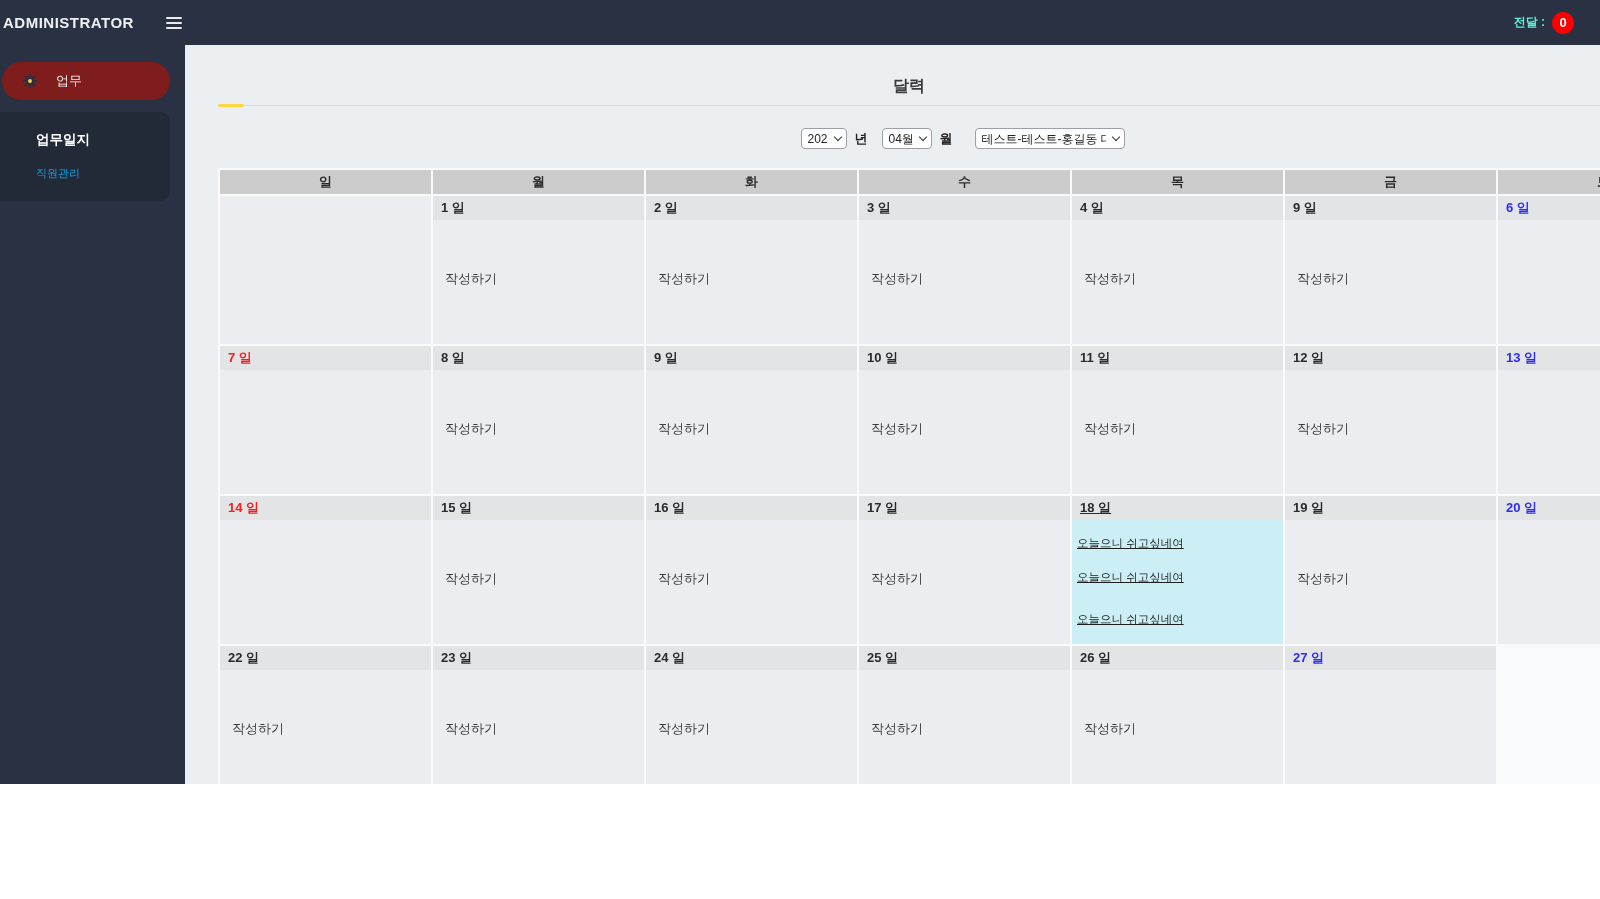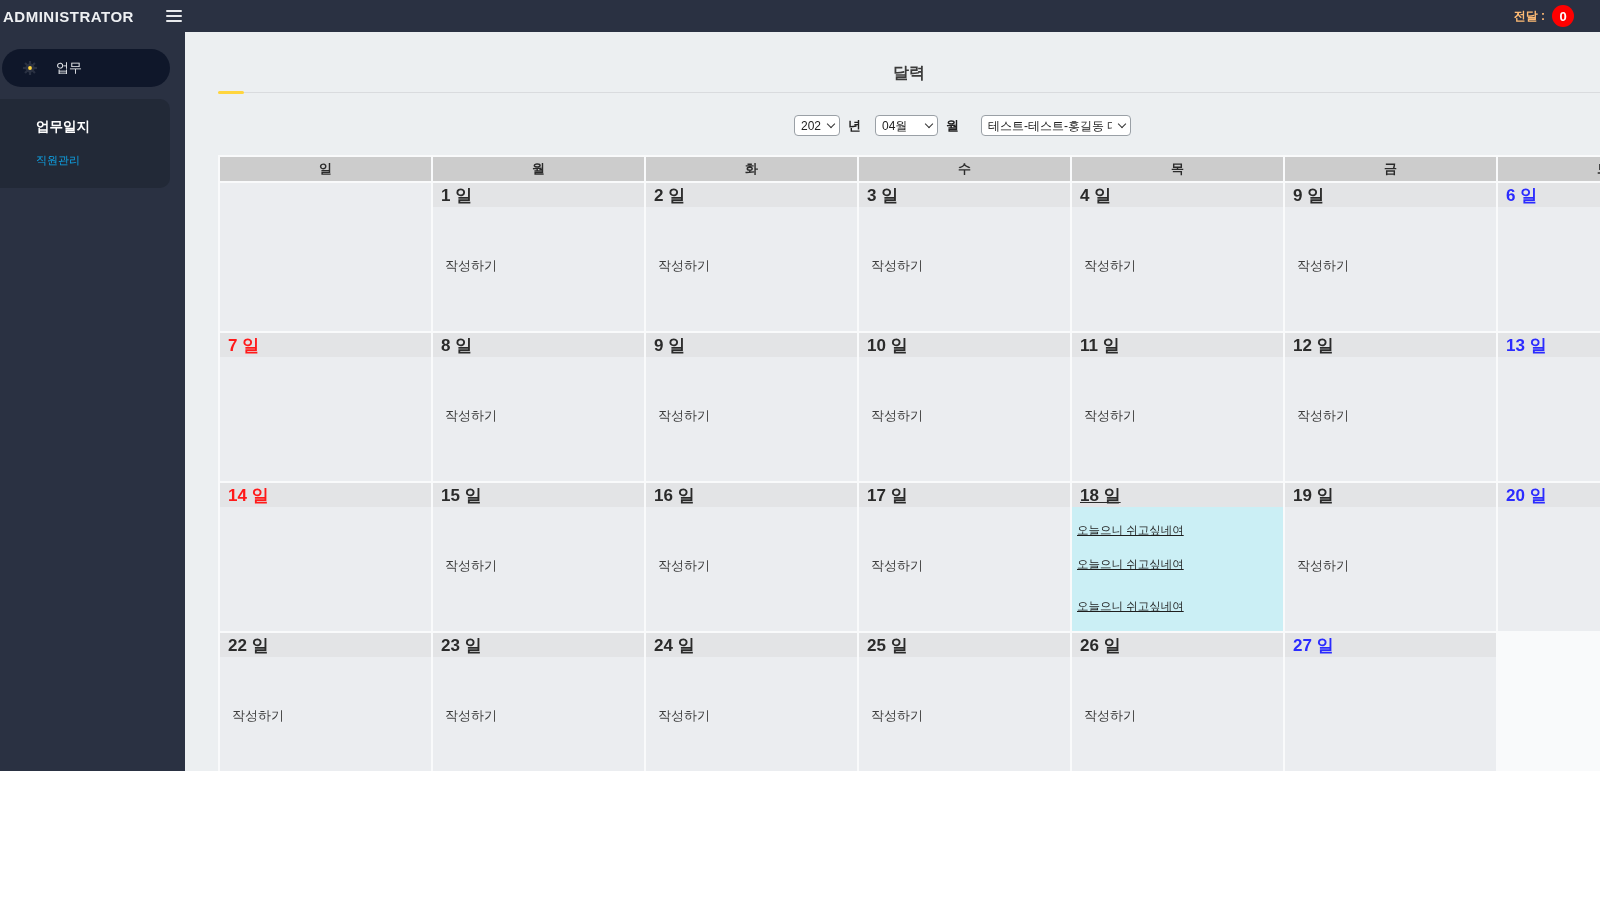--- a/index.html
+++ b/index.html
@@ -1,36 +1,36 @@
 <!DOCTYPE html>
 <html><head>
 <meta charset="utf-8">
 <style>
   * { margin:0; padding:0; box-sizing:border-box; }
   html,body { width:1600px; height:899px; background:#ffffff; overflow:hidden;
               font-family:"Liberation Sans","DejaVu Sans",sans-serif; }
 
   
-  .topbar { height:32px; background:#2a3142; display:flex; align-items:center;
+  .topbar { height:45px; background:#2a3142; display:flex; align-items:center;
             padding:0 26px 0 3px; }
   .brand { color:#eef0f3; font-size:15px; font-weight:bold; letter-spacing:.5px; }
   .hamburger { margin-left:32px; display:flex; flex-direction:column; gap:3px; cursor:pointer; }
   .hamburger span { display:block; width:16px; height:2px; background:#e8eaed; border-radius:1px; }
   .topbar-right { margin-left:auto; display:flex; align-items:center; gap:7px; }
-  .forward-label { color:#fdba74; font-size:12px; font-weight:bold; }
+  .forward-label { color:#5eead4; font-size:12px; font-weight:bold; }
   .badge { width:22px; height:22px; border-radius:50%; background:#ff0000; color:#fff;
            font-size:13px; font-weight:bold; display:flex; align-items:center; justify-content:center; }
 
   
   .app { display:flex; height:739px; }
   .sidebar { width:185px; background:#2a3142; flex:none; }
   .main { flex:1; background:#eceff1; overflow:hidden; padding-left:33px; position:relative; }
 
   
-  .menu-pill { margin:17px 15px 0 2px; height:38px; background:#0f172a; border-radius:19px;
+  .menu-pill { margin:17px 15px 0 2px; height:38px; background:#7f1d1d; border-radius:19px;
                display:flex; align-items:center; padding-left:20px; gap:18px; cursor:pointer; }
   .menu-pill .label { color:#e9ebee; font-size:13px; }
   .submenu { margin:12px 15px 0 0; background:#222937; border-radius:0 10px 10px 0; padding:19px 0 20px 36px; }
   .submenu-item { font-size:11px; color:#0ea5e9; cursor:pointer; }
   .submenu-item.active { color:#ffffff; font-weight:bold; font-size:13.5px; }
   .submenu-item + .submenu-item { margin-top:17px; }
 
   
   .page-title { margin-top:32px; font-size:16px; font-weight:bold; color:#3b3b3b; line-height:17px;text-align:center; }
   .title-rule { margin-top:11px; height:1px; background:#d9dbde; position:relative; width:1489px; }
@@ -39,34 +39,34 @@
 
   
   .filters { width:1489px; margin-top:22px; display:flex; align-items:center;
              justify-content:center; gap:8px; }
   .filters .suffix { font-size:13px; font-weight:bold; color:#222; margin-right:6px; }
   .sel-wrap { position:relative; display:inline-block; }
   .sel-wrap select { appearance:none; -webkit-appearance:none; height:21px; background:#fff;
         border:1px solid #9aa0a6; border-radius:4px; font-size:12px; color:#222;
         padding:0 18px 0 6px; font-family:inherit; cursor:pointer; }
   .sel-year select { width:46px; }
-  .sel-month select { width:63px; }
+  .sel-month select { width:50px; }
   .sel-member select { width:150px; }
   .chev { position:absolute; right:6px; top:6px; width:6px; height:6px;
           border-right:1.6px solid #333; border-bottom:1.6px solid #333;
           transform:rotate(45deg); pointer-events:none; }
 
   
   .calendar { margin-top:19px; width:1489px; background:#f9fafb; padding:2px 0 0 2px;
               display:grid; grid-template-columns:repeat(7,211px); gap:2px; }
   .wd-head { height:24px; background:#cccccc; font-size:13px; font-weight:bold; color:#2b2b2b;
              display:flex; align-items:center; justify-content:center; }
   .cell { height:148px; background:#ebedf0; position:relative; }
   .cell .band { height:24px; background:#e3e4e6; display:flex; align-items:center; padding-left:8px; }
-  .day-num { font-size:17px; font-weight:bold; color:#2b2b2b; }
+  .day-num { font-size:13px; font-weight:bold; color:#2b2b2b; }
   .day-num.sun { color:#ff1a1a; }
   .day-num.sat { color:#2b2bff; }
   .day-num.link { text-decoration:underline; cursor:pointer; }
   .write-link { position:absolute; left:12px; top:74px; font-size:13px; color:#3c3c3c; cursor:pointer; }
   .cell.highlight .hl-body { position:absolute; left:0; right:0; top:24px; bottom:0; background:#cbeff5; }
   .entry { position:absolute; left:5px; font-size:11.5px; color:#1f1f1f;
            text-decoration:underline; cursor:pointer; white-space:nowrap; }
 </style>
 </head>
 <body>

